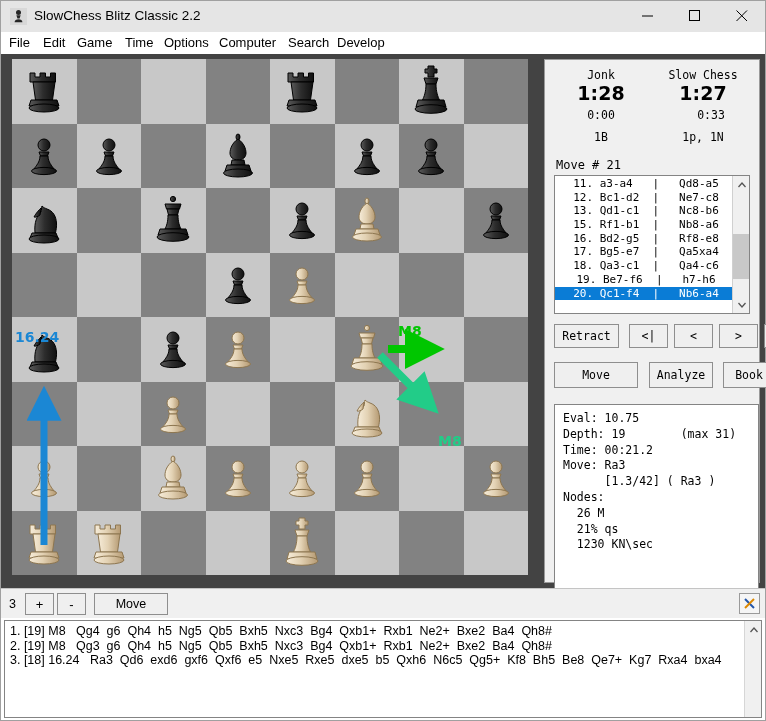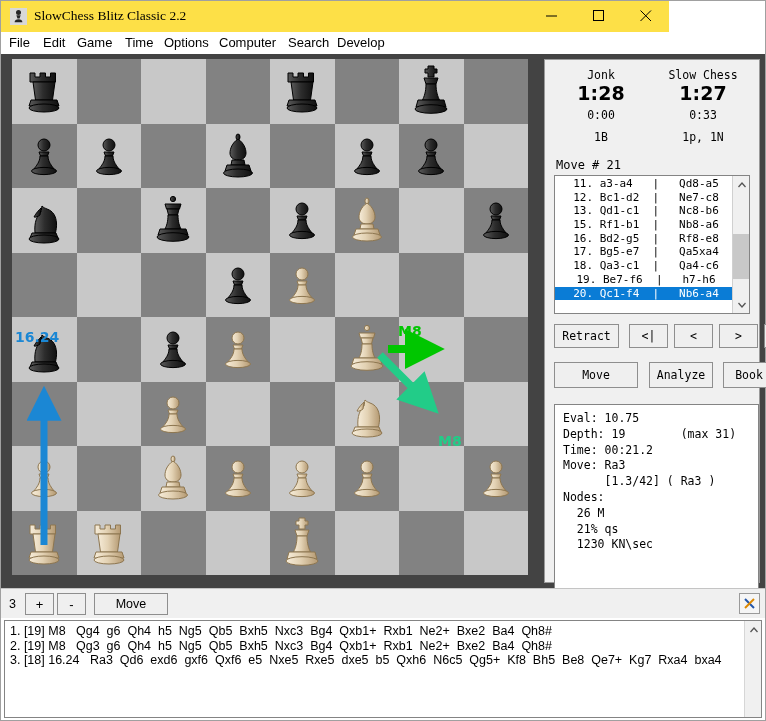--- a/index.html
+++ b/index.html
@@ -6,21 +6,21 @@
   body{
     width:766px;height:721px;overflow:hidden;
     background:#f0f0f0;
     font-family:"Liberation Sans", sans-serif;
     font-size:12px;color:#000;
     -webkit-font-smoothing:antialiased;
   }
   #app{position:relative;width:766px;height:721px;background:#ffffff;box-sizing:border-box;border:1px solid #a0a0a0;}
 
   
-  .titlebar{position:absolute;left:0;top:0;width:668px;height:31px;background:#fde047;font-family:Liberation Serif, serif;}
+  .titlebar{position:absolute;left:0;top:0;width:764px;height:31px;background:#e5e5e5;}
   .title-icon{position:absolute;left:9px;top:7px;width:17px;height:17px;background:#d8d8d8;}
   .title-icon svg{display:block;}
   .title-text{position:absolute;left:33px;top:7px;font-size:13.5px;color:#000;white-space:nowrap;}
   .wbtn{position:absolute;top:0;width:46px;height:30px;cursor:default;}
   .wbtn svg{position:absolute;left:50%;top:50%;transform:translate(-50%,-50%);}
   .wbtn.min{right:94px;}
   .wbtn.max{right:47px;}
   .wbtn.close{right:0px;}
 
   
@@ -673,21 +673,21 @@
 
     <div class="rightpanel">
 
       <div class="clk-name" style="left:6px">Jonk</div>
       <div class="clk-time" style="left:6px">1:28</div>
       <div class="clk-sub" style="left:6px">0:00</div>
       <div class="clk-mat" style="left:6px">1B</div>
 
       <div class="clk-name" style="left:108px">Slow Chess</div>
       <div class="clk-time" style="left:108px">1:27</div>
-      <div class="clk-sub" style="left:108px">0:33</div>
+      <div class="clk-sub" style="left:116px">0:33</div>
       <div class="clk-mat" style="left:108px">1p, 1N</div>
 
       <div class="movehdr">Move # 21</div>
 
       <div class="movebox">
         <div class="movelist" id="movelist">
             <div class="mrow">11. a3-a4   |   Qd8-a5</div>
             <div class="mrow">12. Bc1-d2  |   Ne7-c8</div>
             <div class="mrow">13. Qd1-c1  |   Nc8-b6</div>
             <div class="mrow">15. Rf1-b1  |   Nb8-a6</div>

